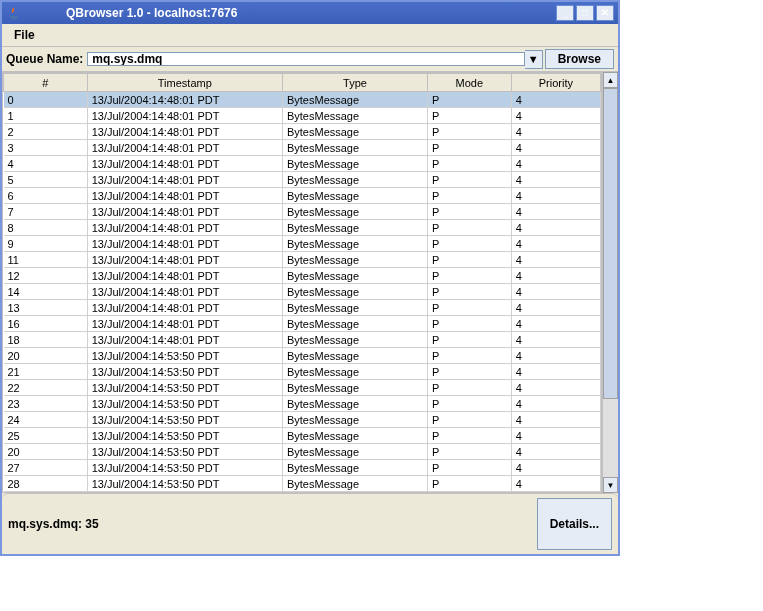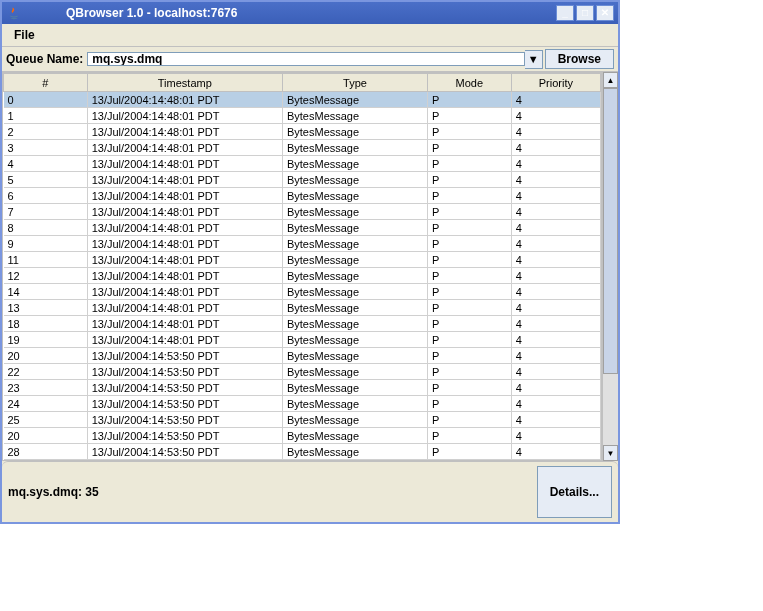--- a/index.html
+++ b/index.html
@@ -174,41 +174,48 @@
               <td class="col-prio">4</td>
             </tr>
             <tr>
               <td class="col-num">13</td>
               <td class="col-ts">13/Jul/2004:14:48:01 PDT</td>
               <td class="col-type">BytesMessage</td>
               <td class="col-mode">P</td>
               <td class="col-prio">4</td>
             </tr>
             <tr>
+              <td class="col-num">16</td>
+              <td class="col-ts">13/Jul/2004:14:48:01 PDT</td>
+              <td class="col-type">BytesMessage</td>
+              <td class="col-mode">P</td>
+              <td class="col-prio">4</td>
+            </tr>
+            <tr>
               <td class="col-num">18</td>
               <td class="col-ts">13/Jul/2004:14:48:01 PDT</td>
               <td class="col-type">BytesMessage</td>
               <td class="col-mode">P</td>
               <td class="col-prio">4</td>
             </tr>
             <tr>
-              <td class="col-num">19</td>
-              <td class="col-ts">13/Jul/2004:14:48:01 PDT</td>
-              <td class="col-type">BytesMessage</td>
-              <td class="col-mode">P</td>
-              <td class="col-prio">4</td>
-            </tr>
-            <tr>
               <td class="col-num">20</td>
               <td class="col-ts">13/Jul/2004:14:53:50 PDT</td>
               <td class="col-type">BytesMessage</td>
               <td class="col-mode">P</td>
               <td class="col-prio">4</td>
             </tr>
             <tr>
+              <td class="col-num">21</td>
+              <td class="col-ts">13/Jul/2004:14:53:50 PDT</td>
+              <td class="col-type">BytesMessage</td>
+              <td class="col-mode">P</td>
+              <td class="col-prio">4</td>
+            </tr>
+            <tr>
               <td class="col-num">22</td>
               <td class="col-ts">13/Jul/2004:14:53:50 PDT</td>
               <td class="col-type">BytesMessage</td>
               <td class="col-mode">P</td>
               <td class="col-prio">4</td>
             </tr>
             <tr>
               <td class="col-num">23</td>
               <td class="col-ts">13/Jul/2004:14:53:50 PDT</td>
               <td class="col-type">BytesMessage</td>
@@ -224,20 +231,27 @@
             </tr>
             <tr>
               <td class="col-num">25</td>
               <td class="col-ts">13/Jul/2004:14:53:50 PDT</td>
               <td class="col-type">BytesMessage</td>
               <td class="col-mode">P</td>
               <td class="col-prio">4</td>
             </tr>
             <tr>
               <td class="col-num">20</td>
+              <td class="col-ts">13/Jul/2004:14:53:50 PDT</td>
+              <td class="col-type">BytesMessage</td>
+              <td class="col-mode">P</td>
+              <td class="col-prio">4</td>
+            </tr>
+            <tr>
+              <td class="col-num">27</td>
               <td class="col-ts">13/Jul/2004:14:53:50 PDT</td>
               <td class="col-type">BytesMessage</td>
               <td class="col-mode">P</td>
               <td class="col-prio">4</td>
             </tr>
             <tr>
               <td class="col-num">28</td>
               <td class="col-ts">13/Jul/2004:14:53:50 PDT</td>
               <td class="col-type">BytesMessage</td>
               <td class="col-mode">P</td>

